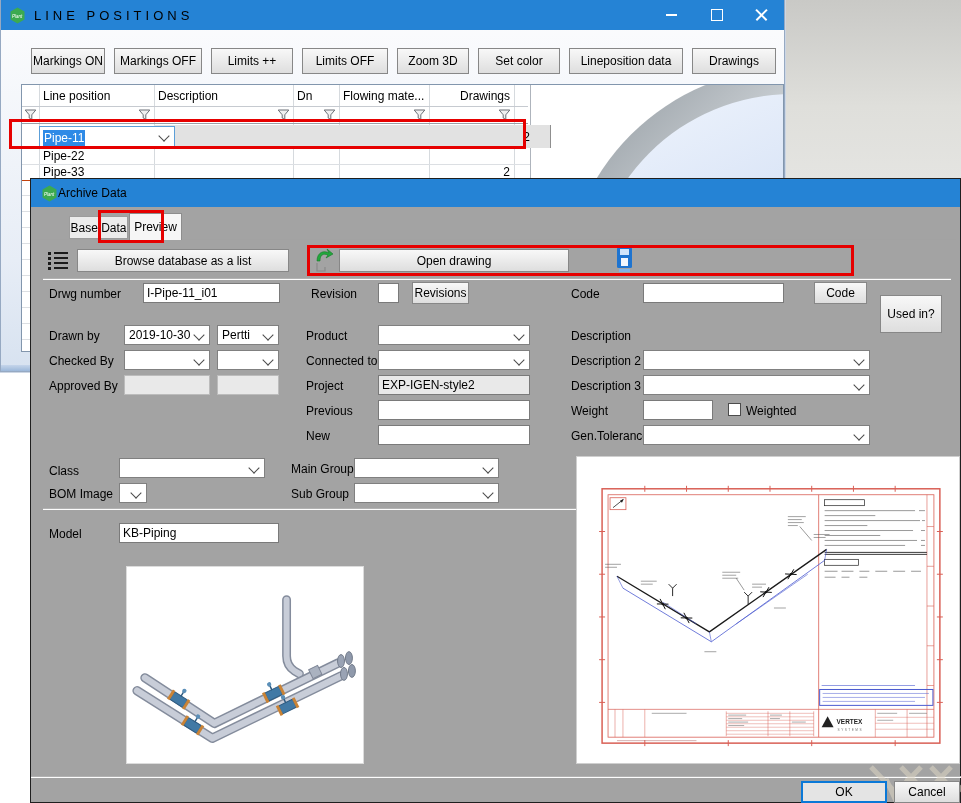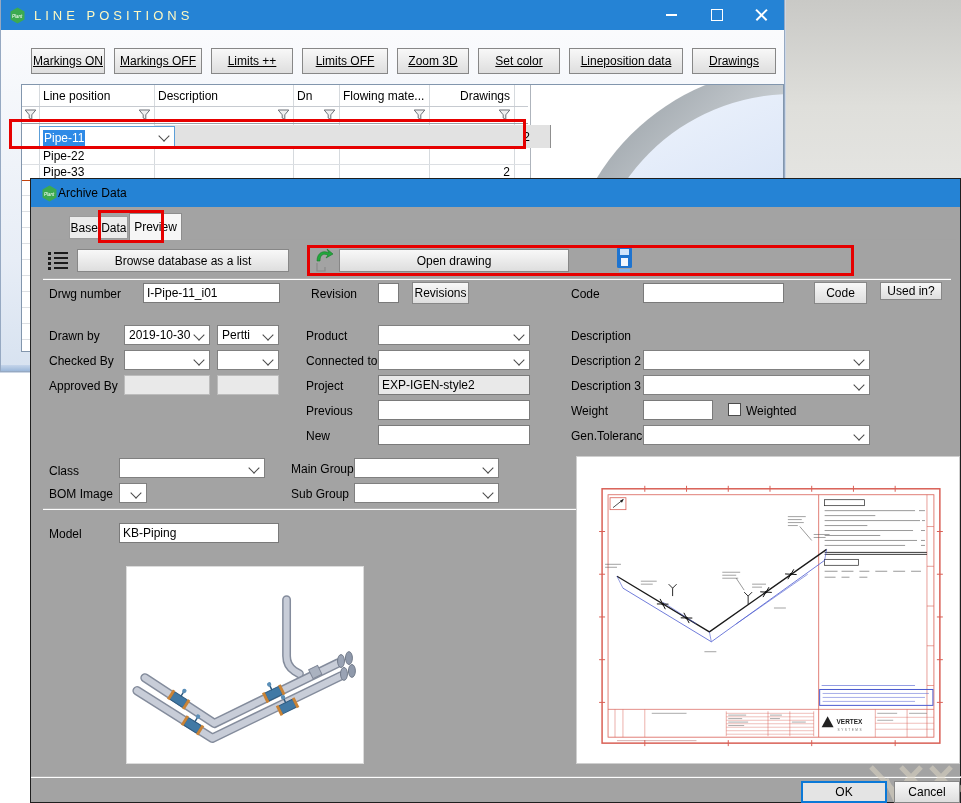--- a/index.html
+++ b/index.html
@@ -3,21 +3,21 @@
 <meta charset="utf-8">
 <style>
   html,body{margin:0;padding:0;}
   .screen{position:relative;width:961px;height:803px;background:#fff;overflow:hidden;
           font-family:"Liberation Sans",sans-serif;font-size:12px;color:#000;}
   .abs{position:absolute;box-sizing:border-box;}
   
   .desktop-gray{left:785px;top:0;width:176px;height:178px;background:linear-gradient(180deg,#c9c9c6,#dfdfdb 60%,#e4e4e1);}
   
   .titlebar{height:30px;background:#2583d5;display:flex;align-items:center;padding-left:8px;}
-  .titlebar .wtitle{color:#fef9c3;font-size:13px;margin-left:8px;white-space:nowrap;}
+  .titlebar .wtitle{color:#000000;font-size:13px;margin-left:8px;white-space:nowrap;}
   .ls{letter-spacing:4px;}
   .plant-ico{width:17px;height:17px;flex:0 0 17px;}
   .winctl{position:absolute;top:0;right:0;height:30px;display:flex;}
   .ctl{width:45px;height:30px;display:flex;align-items:center;justify-content:center;position:relative;}
   .ctl-min::before{content:"";width:11px;height:1.5px;background:#fff;display:block;}
   .ctl-max::before{content:"";width:10px;height:10px;border:1.4px solid #fff;display:block;}
   .ctl-x::before,.ctl-x::after{content:"";position:absolute;width:15px;height:1.5px;background:#fff;left:15px;top:14px;}
   .ctl-x::before{transform:rotate(45deg);}.ctl-x::after{transform:rotate(-45deg);}
   .wbtn{background:linear-gradient(#f8f8f8,#dedede);border:1px solid #878787;display:flex;
         align-items:center;justify-content:center;font-size:12px;color:#000;cursor:default;white-space:nowrap;}
@@ -30,21 +30,21 @@
   .lbl{font-size:12px;white-space:nowrap;}
   .redbox{border:3px solid #e60000;z-index:6;pointer-events:none;}
   .sep{border-top:1px solid #b2b2b2;border-bottom:1px solid #fdfdfd;height:2px;}
   .hl{background:#2e8ae6;color:#fff;padding:1px 1px;}
   .checkbox{width:13px;height:13px;border:1px solid #4c4c4c;background:#fff;}
   
   .lp-win{left:0;top:0;width:785px;height:372px;background:linear-gradient(180deg,#fdfdfe,#e7edf6 70%,#d7e2f0);
           border:1px solid #96a9c2;border-top:none;box-shadow:0 0 0 1px #ccd6e4;}
   .lp-bottom-band{left:0;bottom:0;width:100%;height:6px;background:linear-gradient(#c5d5ea,#9cb8da);}
   .lp-toolbar{left:30px;top:48px;display:flex;gap:9px;}
-  .lp-toolbar .wbtn{height:24px;text-decoration:underline;}
+  .lp-toolbar .wbtn{height:24px;}
   .gridpanel{left:20px;top:84px;width:763px;height:268px;background:#fff;border:1px solid #8296ad;overflow:hidden;}
   .gcol-line{position:absolute;top:0;bottom:0;width:1px;background:#d6dade;}
   .ghead{position:absolute;top:0;height:21px;font-size:12px;display:flex;align-items:center;}
   .gfilter-row-line{position:absolute;left:0;right:255px;top:38px;height:1px;background:#9aa0a8;}
   .ghead-line{position:absolute;left:0;right:255px;top:21px;height:1px;background:#c6cad0;}
   .funnel{position:absolute;top:24px;width:13px;height:12px;}
   .grow{position:absolute;left:0;font-size:12px;}
   .gcell-gray{position:absolute;top:0;bottom:0;background:#e2e2e2;border-right:1px solid #8f8f8f;}
   .grid-combo{position:absolute;left:17px;top:1px;width:115px;height:21px;background:#fff;border:1px solid #5c9fd8;
               display:flex;align-items:center;padding:0 16px 0 3px;}
@@ -216,21 +216,21 @@
     <div class="abs sep" style="left:12px;top:99px;width:908px"></div>
 
     <span class="abs lbl" style="left:18px;top:108px">Drwg number</span>
     <input class="abs tin" style="left: 112px; top: 104px; width: 137px;" value="I-Pipe-11_i01">
     <span class="abs lbl" style="left:280px;top:108px">Revision</span>
     <input class="abs tin" style="left: 347px; top: 104px; width: 21px;">
     <div class="abs wbtn" style="left:381px;top:103px;width:57px;height:22px">Revisions</div>
     <span class="abs lbl" style="left:540px;top:108px">Code</span>
     <input class="abs tin" style="left: 612px; top: 104px; width: 141px;">
     <div class="abs wbtn" style="left:783px;top:103px;width:53px;height:22px">Code</div>
-    <div class="abs wbtn" style="left:849px;top:103px;width:62px;height:18px">Used in?</div>
+    <div class="abs wbtn" style="left:849px;top:116px;width:62px;height:38px">Used in?</div>
 
     <span class="abs lbl" style="left:18px;top:150px">Drawn by</span>
     <div class="combo" style="left:93px;top:146px;width:86px">
       <span>2019-10-30</span>
         <span class="chev"></span>
     </div>
     <div class="combo" style="left:186px;top:146px;width:62px">
       <span>Pertti</span>
         <span class="chev"></span>
     </div>

